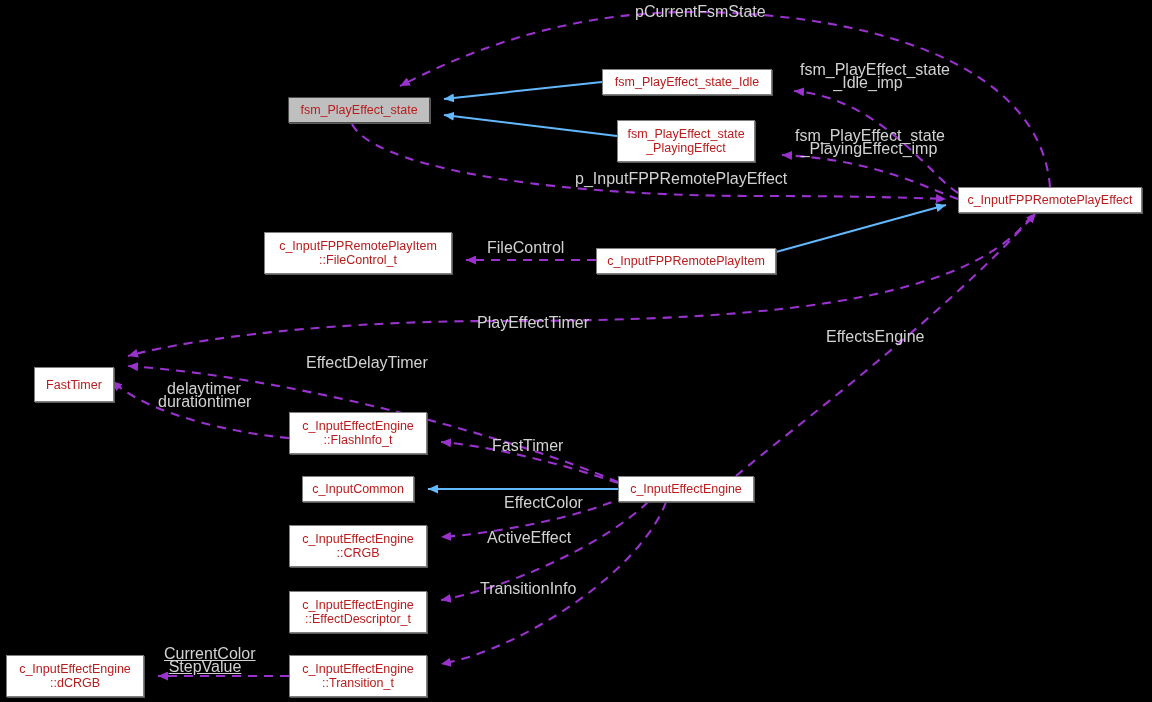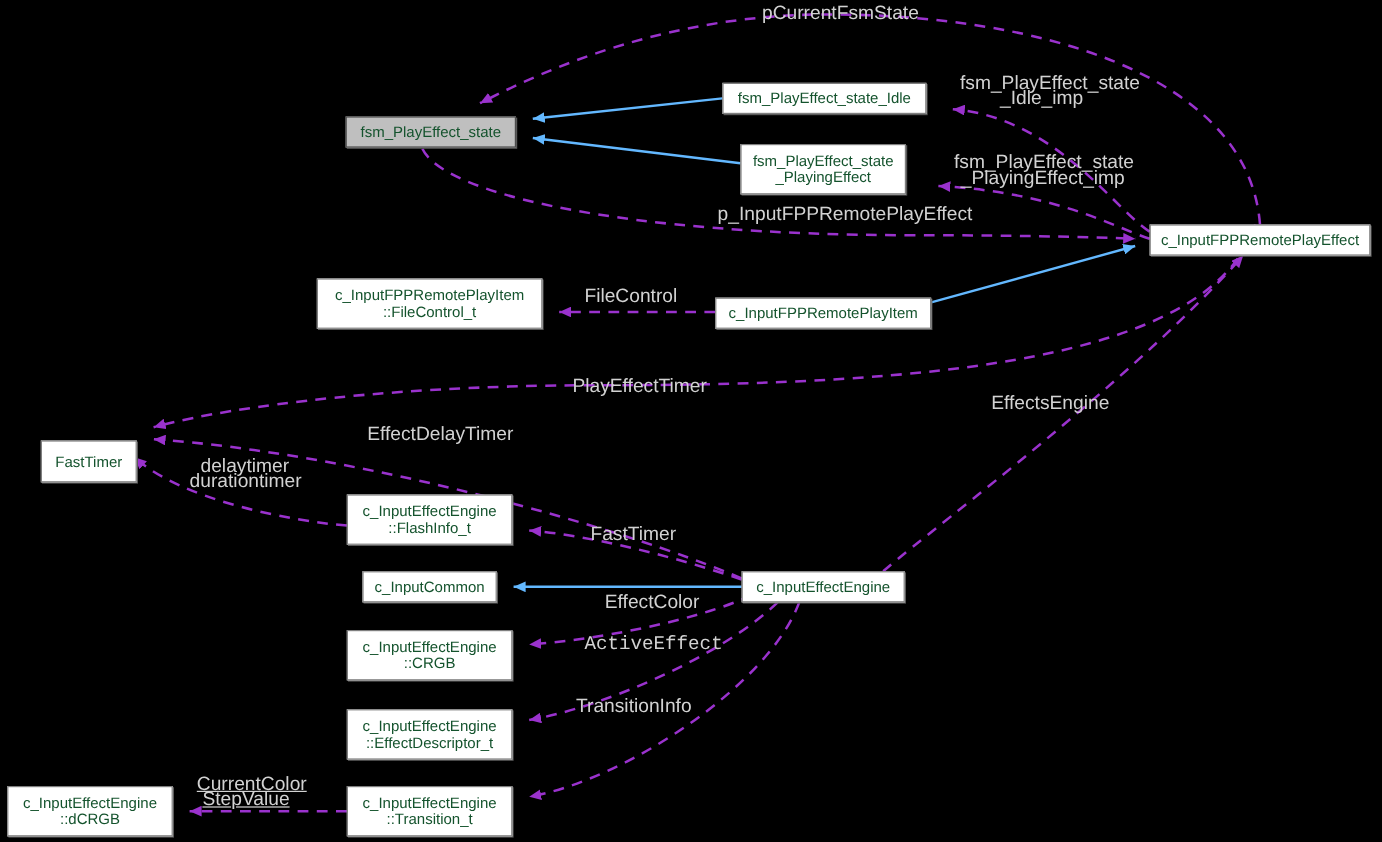--- a/index.html
+++ b/index.html
@@ -22,21 +22,21 @@
     top: 0;
     width: 1152px;
     height: 702px;
     pointer-events: none;
   }
   .node {
     position: absolute;
     box-sizing: border-box;
     border: 1px solid #7f7f7f;
     background: #ffffff;
-    color: #14532d;
+    color: #b91c1c;
     font-size: 12.5px;
     line-height: 14px;
     text-align: center;
     display: flex;
     align-items: center;
     justify-content: center;
     white-space: pre;
     box-shadow: 1px 1px 0 #5a5a5a;
     z-index: 3;
   }
@@ -117,28 +117,28 @@
       <div class="node" style="left: 6px; top: 655px; width: 138px; height: 42px;">c_InputEffectEngine
 ::dCRGB</div>
     </div>
 
   <div id="labels-host">
       <div class="edge-label" style="left: 635px; top: 5px; width: 110px;">pCurrentFsmState</div>
       <div class="edge-label" style="left: 800px; top: 63px; width: 136px;">fsm_PlayEffect_state
 _Idle_imp</div>
       <div class="edge-label" style="left: 795px; top: 129px; width: 148px;">fsm_PlayEffect_state
 _PlayingEffect_imp</div>
-      <div class="edge-label" style="left: 598px; top: 172px; width: 178px;">p_InputFPPRemotePlayEffect</div>
+      <div class="edge-label" style="left: 575px; top: 172px; width: 178px;">p_InputFPPRemotePlayEffect</div>
       <div class="edge-label" style="left: 487px; top: 241px; width: 74px;">FileControl</div>
       <div class="edge-label" style="left: 477px; top: 316px; width: 98px;">PlayEffectTimer</div>
       <div class="edge-label" style="left: 826px; top: 330px; width: 88px;">EffectsEngine</div>
       <div class="edge-label" style="left: 306px; top: 356px; width: 110px;">EffectDelayTimer</div>
       <div class="edge-label" style="left: 158px; top: 382px; width: 92px;">delaytimer
 durationtimer</div>
       <div class="edge-label" style="left: 492px; top: 439px; width: 62px;">FastTimer</div>
       <div class="edge-label" style="left: 488px; top: 496px; width: 72px; margin-left: 16px;">EffectColor</div>
-      <div class="edge-label" style="left: 487px; top: 531px; width: 74px; font-family: Liberation Mono, monospace;">ActiveEffect</div>
+      <div class="edge-label" style="left: 487px; top: 531px; width: 74px;">ActiveEffect</div>
       <div class="edge-label" style="left: 480px; top: 582px; width: 88px;">TransitionInfo</div>
       <div class="edge-label" style="left: 164px; top: 647px; width: 82px; text-decoration: underline;">CurrentColor
 StepValue</div>
     </div>
 
 </div>
 
 </body></html>

